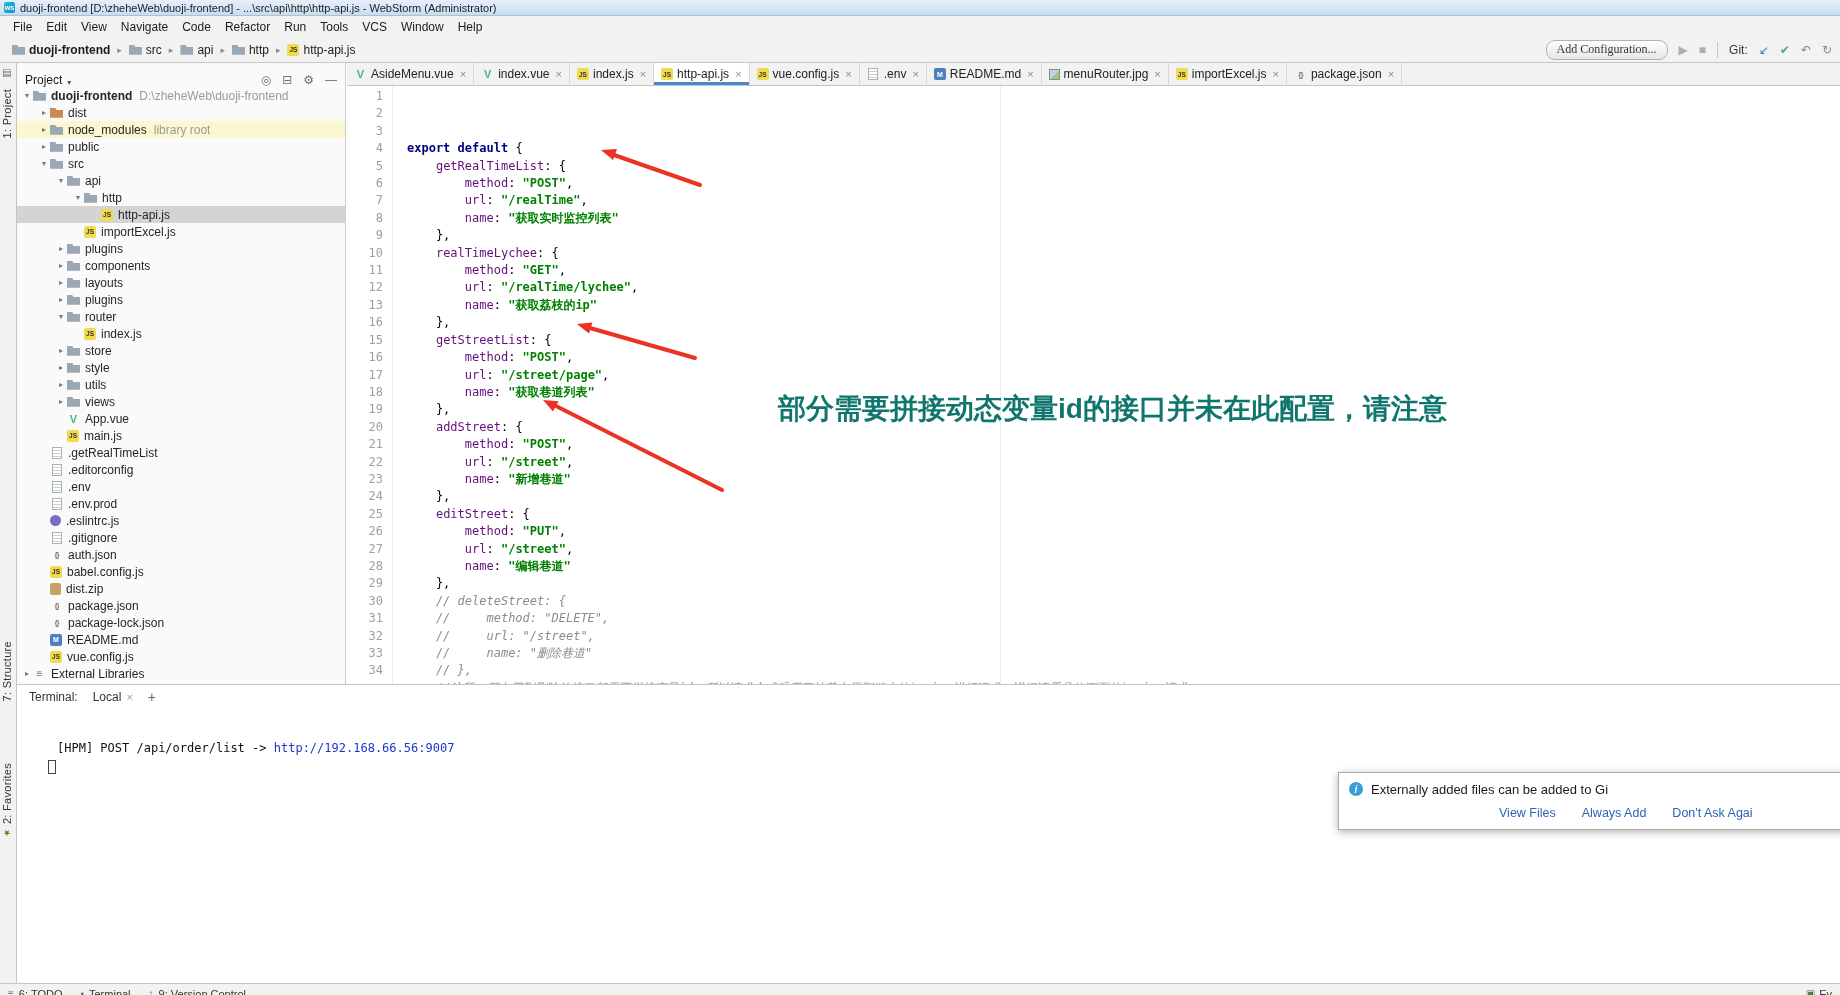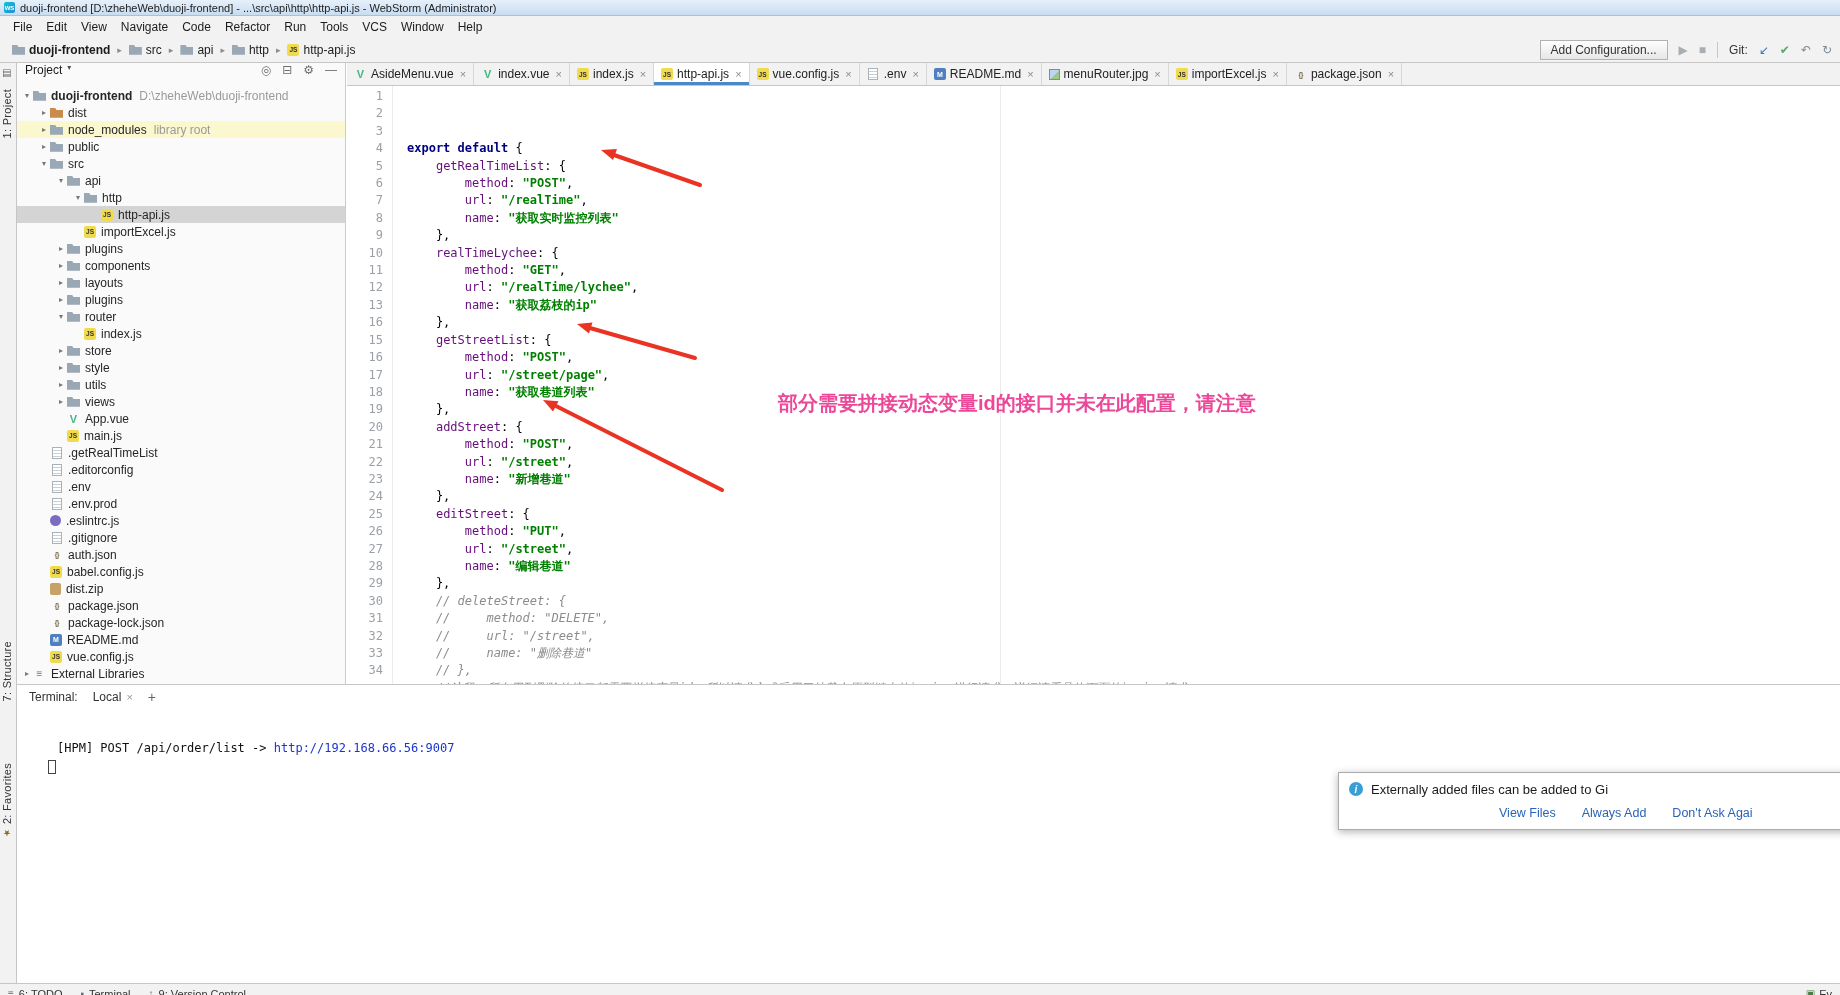--- a/index.html
+++ b/index.html
@@ -14,40 +14,40 @@
 .menubar{height:21px;background:#f2f2f2;display:flex;align-items:center;padding-left:6px}
 .menu-item{padding:2px 7px;border-radius:2px;color:#1b1b1b}
 
 
 .toolbar{height:26px;background:#f2f2f2;border-bottom:1px solid #c6c6c6;display:flex;align-items:center;padding:0 8px}
 .breadcrumb{display:flex;align-items:center;gap:2px}
 .crumb{display:flex;align-items:center;gap:4px;padding:1px 4px}
 .crumb.first .crumb-txt{font-weight:bold}
 .crumb-sep{color:#8a8a8a;font-size:9px;padding:0 1px}
 .toolbar-right{margin-left:auto;display:flex;align-items:center;gap:11px}
-.add-config{height:20px;padding:0 10px;border:1px solid #b2b2b2;border-radius:0;background:linear-gradient(#fefefe,#e7e7e7);font-size:12px;color:#333;font-family:Liberation Sans, sans-serif}
+.add-config{height:20px;padding:0 10px;border:1px solid #b2b2b2;border-radius:9px;background:linear-gradient(#fefefe,#e7e7e7);font-size:12px;color:#333;font-family:Liberation Serif, serif}
 .tb-icon{color:#7f8b91;font-size:12px;line-height:1}
 .tb-icon.dim{color:#a8aeb2}
 .tb-icon.green{color:#59A869}
 .tb-icon.blue{color:#3d7dbb}
 .tb-sep{width:1px;height:16px;background:#c6c6c6}
 .git-label{color:#333}
 
 
 .tool-strip{position:absolute;left:0;top:63px;width:17px;height:920px;background:#f2f2f2;border-right:1px solid #c6c6c6;z-index:5}
 .strip-switch{position:absolute;top:4px;left:2px;font-size:10px;color:#666}
 .strip-label{position:absolute;left:1px;writing-mode:vertical-rl;transform:rotate(180deg);font-size:11px;color:#333;white-space:nowrap;letter-spacing:.3px}
 .strip-label .mini{color:#8a6d1f;font-size:9px}
 .sl-project{top:26px}
 .sl-structure{top:578px}
 .sl-favorites{top:700px}
 
 
 .project-panel{position:absolute;left:17px;top:63px;width:329px;height:621px;background:#fafafa;border-right:1px solid #cccccc;overflow:hidden;z-index:4}
-.pp-header{height:24px;display:flex;align-items:flex-start;padding:0 8px;gap:5px;font-size:12px;color:#1b1b1b}
+.pp-header{height:24px;display:flex;align-items:flex-end;padding:0 8px;gap:5px;font-size:12px;color:#1b1b1b}
 .pp-caret{font-size:8px;color:#555}
 .pp-icons{margin-left:auto;display:flex;gap:11px;color:#6e6e6e;font-size:12px}
 .tree{font-size:12px;color:#262626}
 .tree-row{height:17px;display:flex;align-items:center;white-space:nowrap;padding-right:4px}
 .tree-row.sel{background:#d4d4d4}
 .tree-row.hl{background:#fbf8cf}
 .ind{display:inline-block;flex:none}
 .chev{width:12px;flex:none;color:#777;font-size:8px;text-align:center}
 .tname{margin-left:5px}
 .tname.bold{font-weight:bold}
@@ -78,21 +78,21 @@
 .codearea{padding:2px 0 0 14px;white-space:pre;position:relative;flex:1;overflow:hidden}
 .colguide{position:absolute;top:0;bottom:0;left:607px;width:1px;background:#ececec}
 .tk-kw{color:#000080;font-weight:bold}
 .tk-prop{color:#660E7A}
 .tk-str{color:#008000;font-weight:bold}
 .tk-com{color:#8c8c8c;font-style:italic}
 .tk-pl{color:#000}
 
 
 .arrow-svg{position:absolute;left:0;top:0;width:1840px;height:995px;z-index:45;pointer-events:none}
-.annotation{position:absolute;left:778px;top:390px;font-size:20px;color:#ec4899;font-weight:600;z-index:46;white-space:nowrap}
+.annotation{position:absolute;left:778px;top:390px;font-size:28px;color:#0f766e;font-weight:600;z-index:46;white-space:nowrap}
 
 
 .terminal{position:absolute;left:17px;top:684px;right:0;height:299px;border-top:1px solid #c6c6c6;background:#fff;z-index:2}
 .term-header{height:24px;display:flex;align-items:center;gap:10px;padding-left:12px;font-size:12px;color:#333}
 .term-tab{display:flex;align-items:center;gap:5px;padding:2px 5px}
 .term-close{color:#999;font-size:11px}
 .term-plus{color:#666;font-size:14px}
 .term-body{padding:12px 0 0 40px;font-family:"DejaVu Sans Mono","Liberation Mono",monospace;font-size:12px;line-height:18px;color:#111}
 .tline{min-height:18px;white-space:pre}
 .tl-cmd{color:#067d7d}

